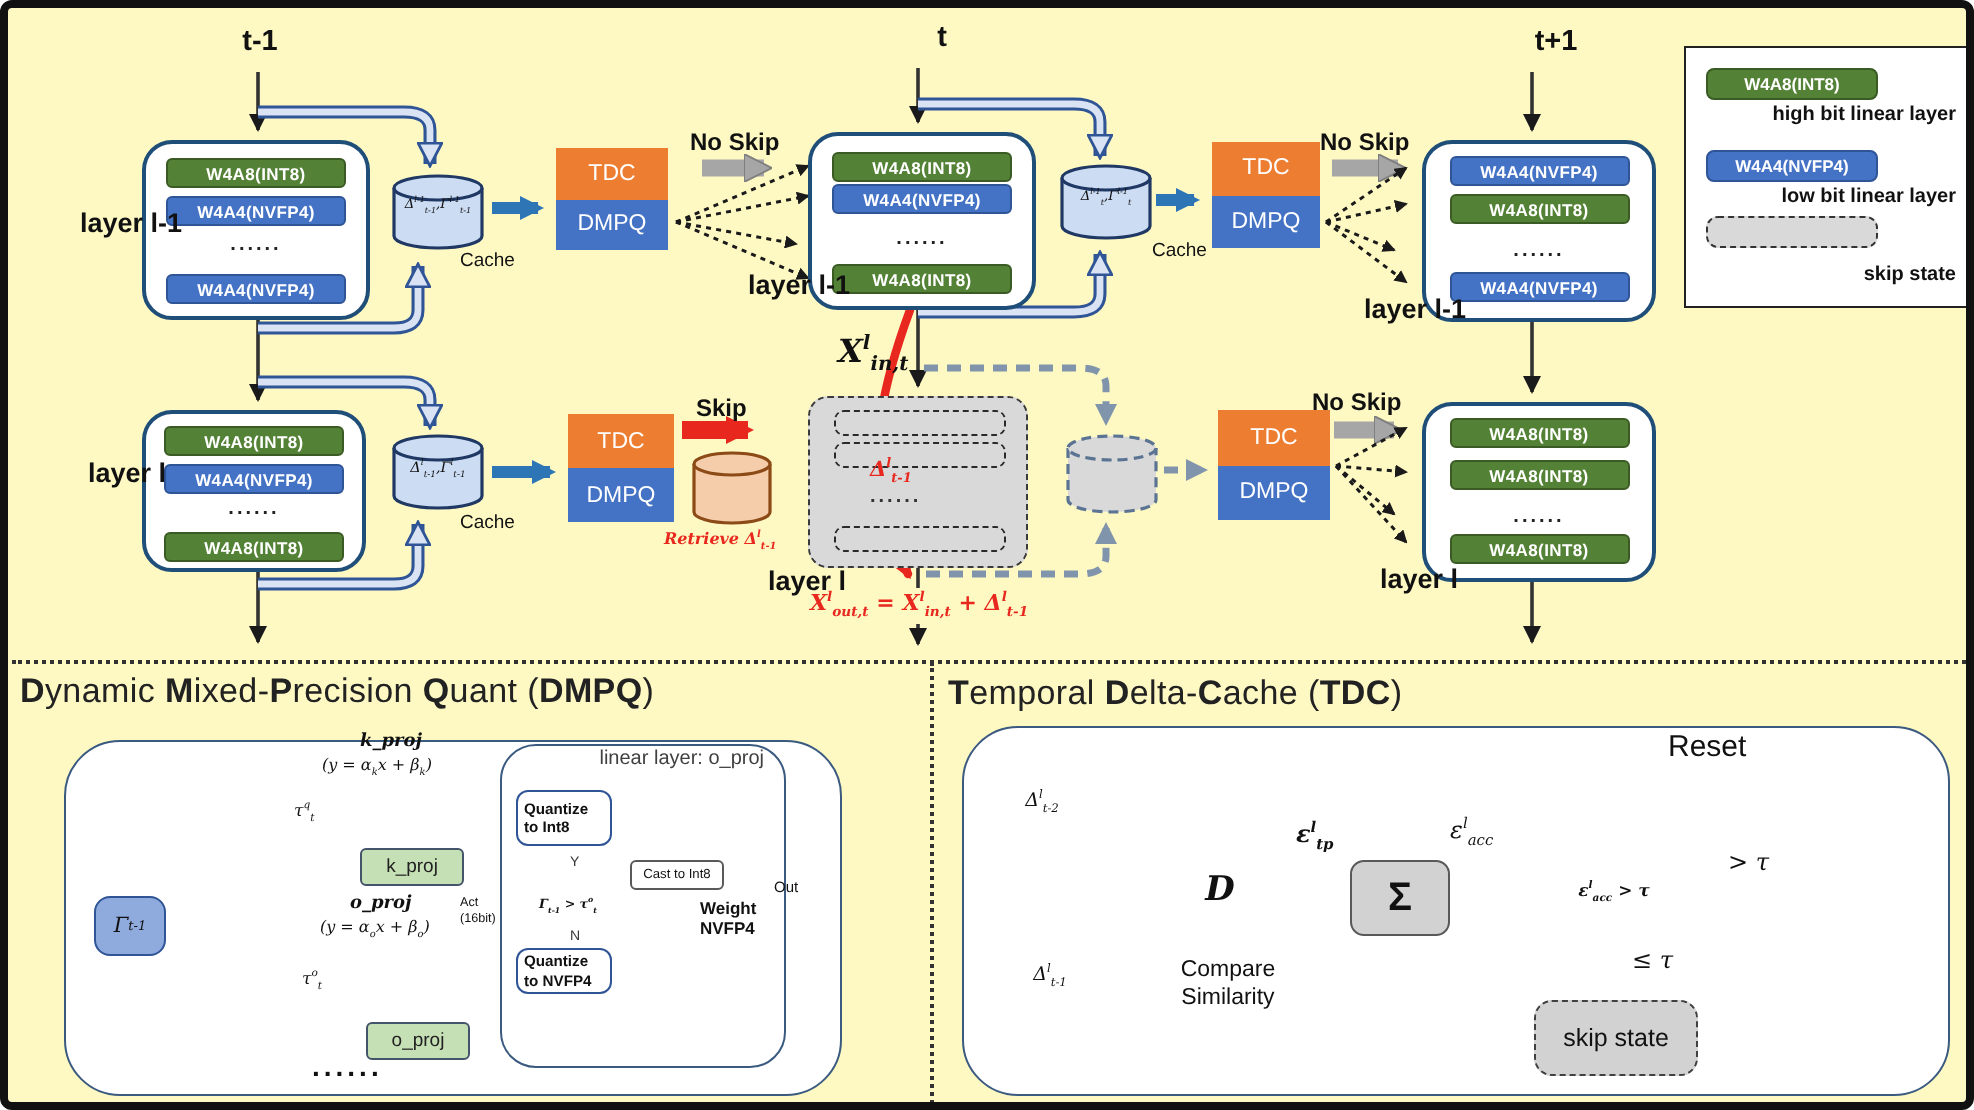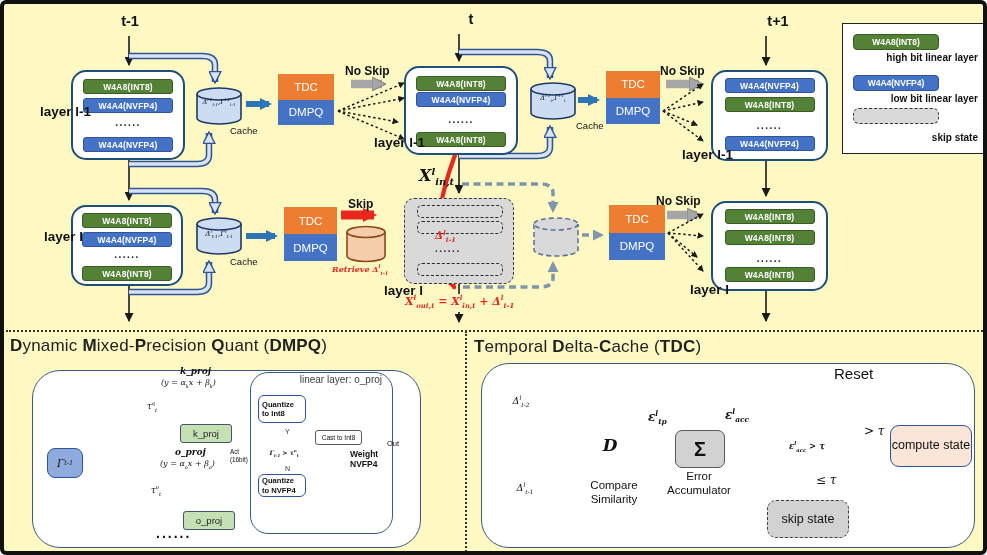--- a/index.html
+++ b/index.html
@@ -404,24 +404,22 @@
   <div class="roundpanel" style="left:477px;top:359px;width:492px;height:183px;"></div>
 
   <div class="math abs" style="left:492px;top:391px;width:50px;text-align:center;font-size:9.5px;">Δ<sup>l</sup><sub>t-2</sub></div>
   <div class="math abs" style="left:496px;top:478px;width:50px;text-align:center;font-size:9.5px;">Δ<sup>l</sup><sub>t-1</sub></div>
 
   <div class="math abs center" style="left:590px;top:429px;width:32px;height:24px;font-size:17px;font-weight:bold;">D</div>
   <div class="abs" style="left:574px;top:474px;width:72px;text-align:center;font-size:11.5px;line-height:1.25;">Compare Similarity</div>
 
   <div class="math abs" style="left:644px;top:406px;font-size:12px;font-weight:bold;">ε<sup>l</sup><sub>tp</sub></div>
   <div class="sgbox" style="left:671px;top:426px;width:48px;height:36px;">Σ</div>
-  <div class="abs" style="left:650px;top:465px;width:90px;text-align:center;font-size:11.5px;line-height:1.25;">Error Accumulator</div>
-  <div class="math abs" style="left:721px;top:404px;font-size:12px;font-weight:bold;">ε<sup>l</sup><sub>acc</sub></div>
+  <div class="math abs" style="left:721px;top:404px;font-size:12px;font-weight:normal;">ε<sup>l</sup><sub>acc</sub></div>
 
   <div class="math abs" style="left:764px;top:437px;width:78px;text-align:center;font-size:8.5px;font-weight:bold;">ε<sup>l</sup><sub>acc</sub> &gt; τ</div>
   <div class="math abs" style="left:860px;top:420px;font-size:12px;">&gt; τ</div>
   <div class="math abs" style="left:812px;top:469px;font-size:12px;">≤ τ</div>
   <div class="abs" style="left:782px;top:361px;font-size:15px;margin-left:48px;">Reset</div>
 
-  <div class="compute" style="left:886px;top:421px;width:80px;height:40px;">compute state</div>
   <div class="skipstate" style="left:763px;top:496px;width:80px;height:36px;">skip state</div>
 
 </div>
 
 </body></html>

